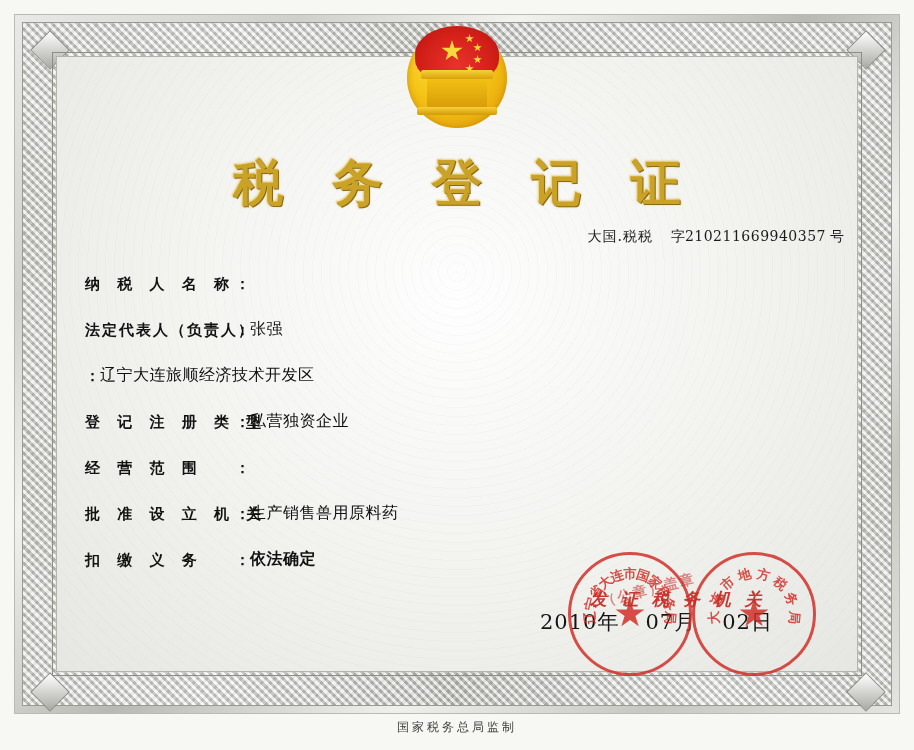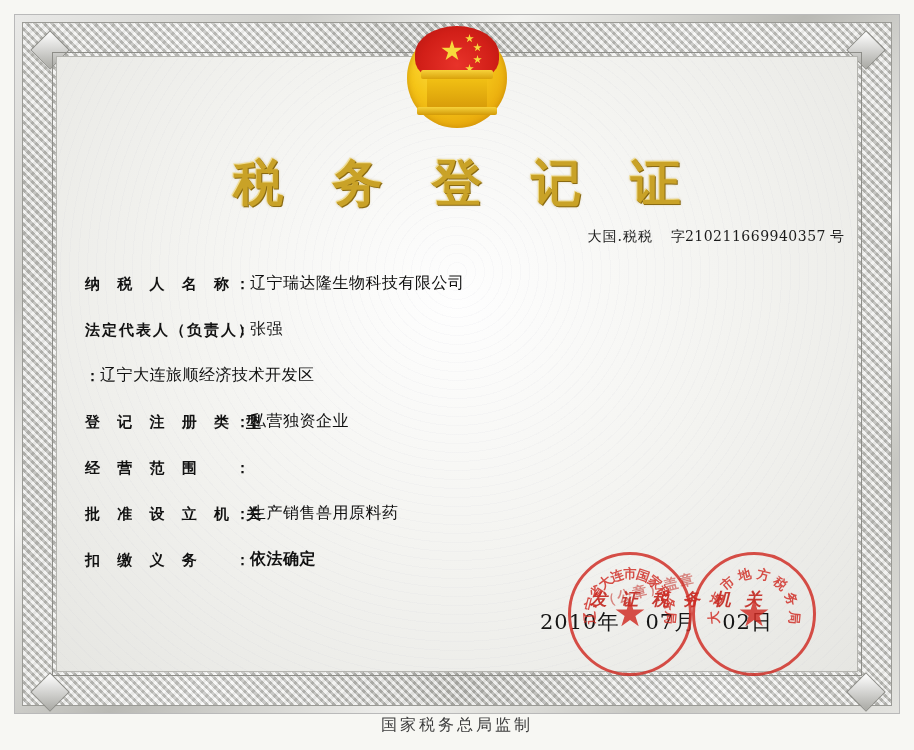--- a/index.html
+++ b/index.html
@@ -304,21 +304,21 @@
     font-family: "DejaVu Serif", serif;
     white-space: nowrap;
   }
 
   
   .footer {
     position: absolute;
     left: 0; right: 0;
     bottom: 14px;
     text-align: center;
-    font-size: 16px;
+    font-size: 12px;
     color: #3d3d3d;
     letter-spacing: 3px;
     font-family: Liberation Sans, sans-serif;
   }
 </style>
 </head>
 <body>
 
 <div id="certificate">
 
@@ -353,21 +353,20 @@
 
   <div class="serial">
     <span class="lbl">大国.税税</span><span class="zi">字</span><span class="num">210211669940357</span><span class="hao">号</span>
   </div>
 
   <div class="fields">
 
     <div class="row">
       <div class="label sp2">纳 税 人 名 称</div>
       <div class="colon">：</div>
-      <div class="value">辽宁瑞达隆生物科技有限公司</div>
     </div>
 
     <div class="row">
       <div class="label sp3">法定代表人（负责人）</div>
       <div class="colon">：</div>
       <div class="value">张强</div>
     </div>
 
     <div class="row">
       <div class="colon">：</div>

